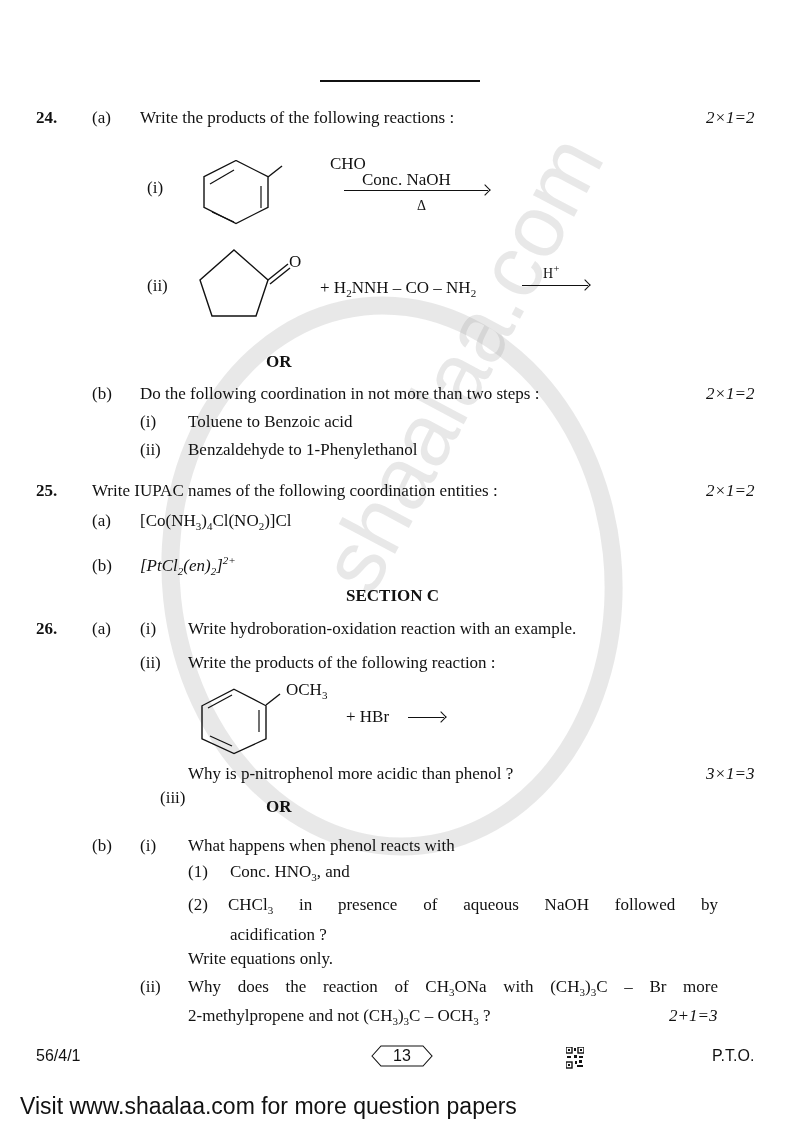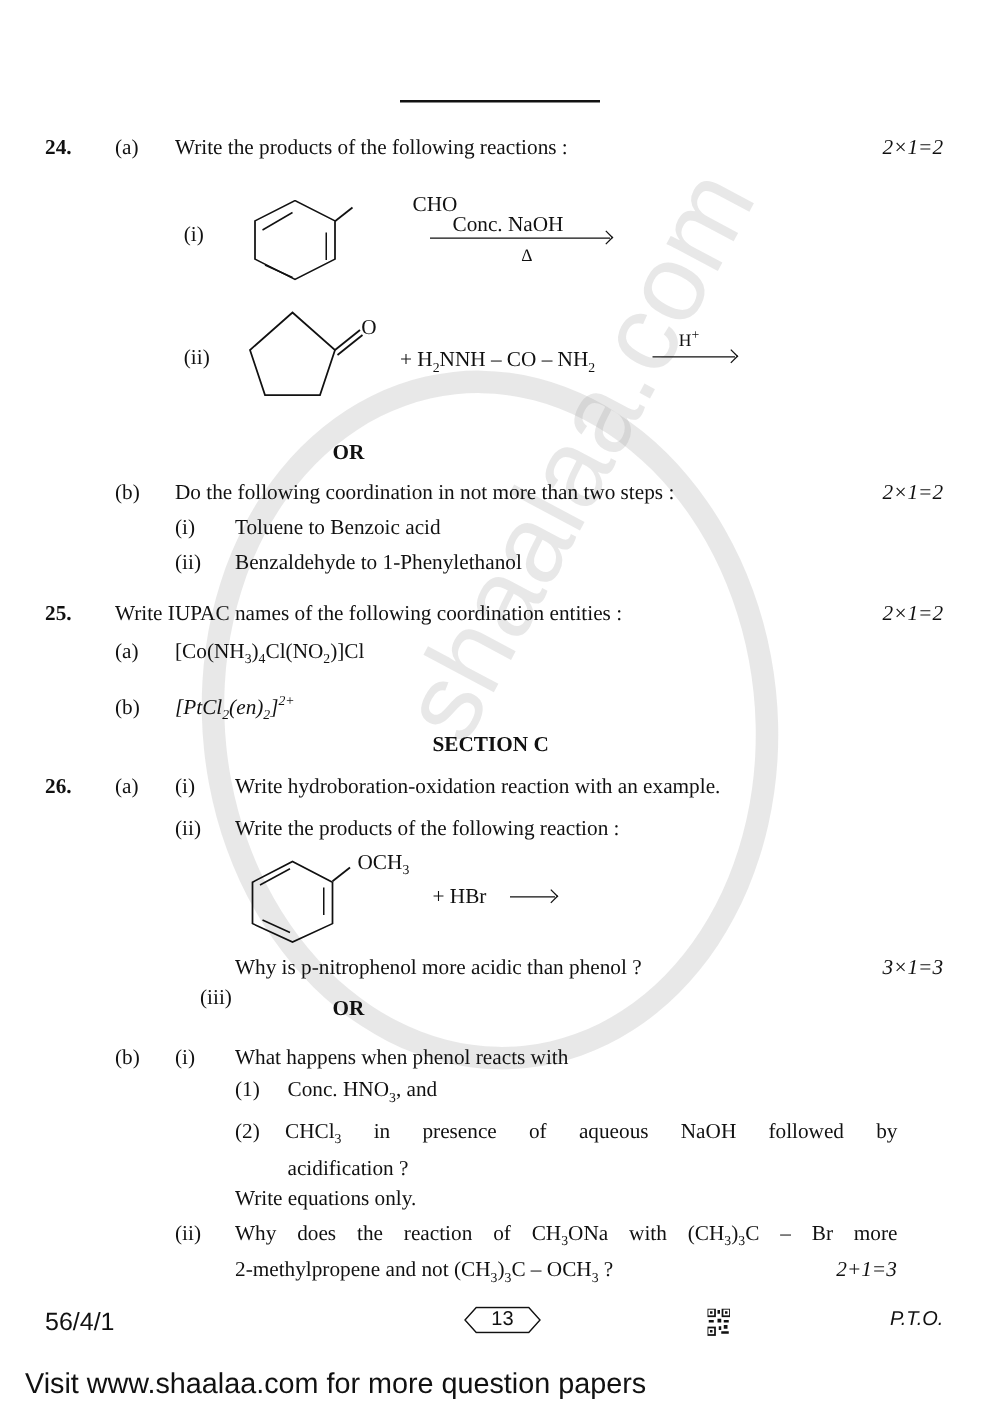--- a/index.html
+++ b/index.html
@@ -134,34 +134,34 @@
     <span>CH<sub>3</sub>ONa</span>
     <span>with</span>
     <span>(CH<sub>3</sub>)<sub>3</sub>C</span>
     <span>–</span>
     <span>Br</span>
     <span>more</span>
 </div>
 <div class="abs t" style="left:188px; top:1006px;">2-methylpropene and not (CH<sub>3</sub>)<sub>3</sub>C – OCH<sub>3</sub> ?</div>
 <div class="abs t marks" style="left:669px; top:1006px;">2+1=3</div>
 
-<div class="abs sans" style="left:36px; top:1047px; font-size:20px;">56/4/1</div>
+<div class="abs sans" style="left:36px; top:1047px; font-size:16px;">56/4/1</div>
 <svg class="pagebox" viewBox="0 0 62 22">
   <polygon points="1,11 10,1 52,1 61,11 52,21 10,21" fill="none" stroke="#111" stroke-width="1.1"></polygon>
 </svg>
 <div class="abs sans" style="left:371px; top:1047px; width:62px; text-align:center; font-size:16px;">13</div>
 <svg class="abs" style="left:566px; top:1047px;" width="18" height="22" viewBox="0 0 18 22">
   <rect x="0" y="0" width="6" height="6" fill="none" stroke="#111" stroke-width="1.4"></rect>
   <rect x="12" y="0" width="6" height="6" fill="none" stroke="#111" stroke-width="1.4"></rect>
   <rect x="0" y="15" width="6" height="6" fill="none" stroke="#111" stroke-width="1.4"></rect>
   <rect x="2" y="2" width="2" height="2" fill="#111"></rect>
   <rect x="14" y="2" width="2" height="2" fill="#111"></rect>
   <rect x="2" y="17" width="2" height="2" fill="#111"></rect>
   <rect x="8" y="1" width="2" height="3" fill="#111"></rect>
   <rect x="1" y="9" width="4" height="2" fill="#111"></rect>
   <rect x="8" y="8" width="3" height="3" fill="#111"></rect>
   <rect x="13" y="9" width="4" height="2" fill="#111"></rect>
   <rect x="9" y="14" width="2" height="3" fill="#111"></rect>
   <rect x="13" y="13" width="3" height="3" fill="#111"></rect>
   <rect x="11" y="18" width="6" height="2" fill="#111"></rect>
 </svg>
-<div class="abs sans" style="left:712px; top:1047px; font-size:16px;font-style:italic;">P.T.O.</div>
+<div class="abs sans" style="left:712px; top:1047px; font-size:16px;">P.T.O.</div>
 <div class="abs sans" style="left:20px; top:1093px; font-size:23px;">Visit www.shaalaa.com for more question papers</div>
 
 </body></html>

